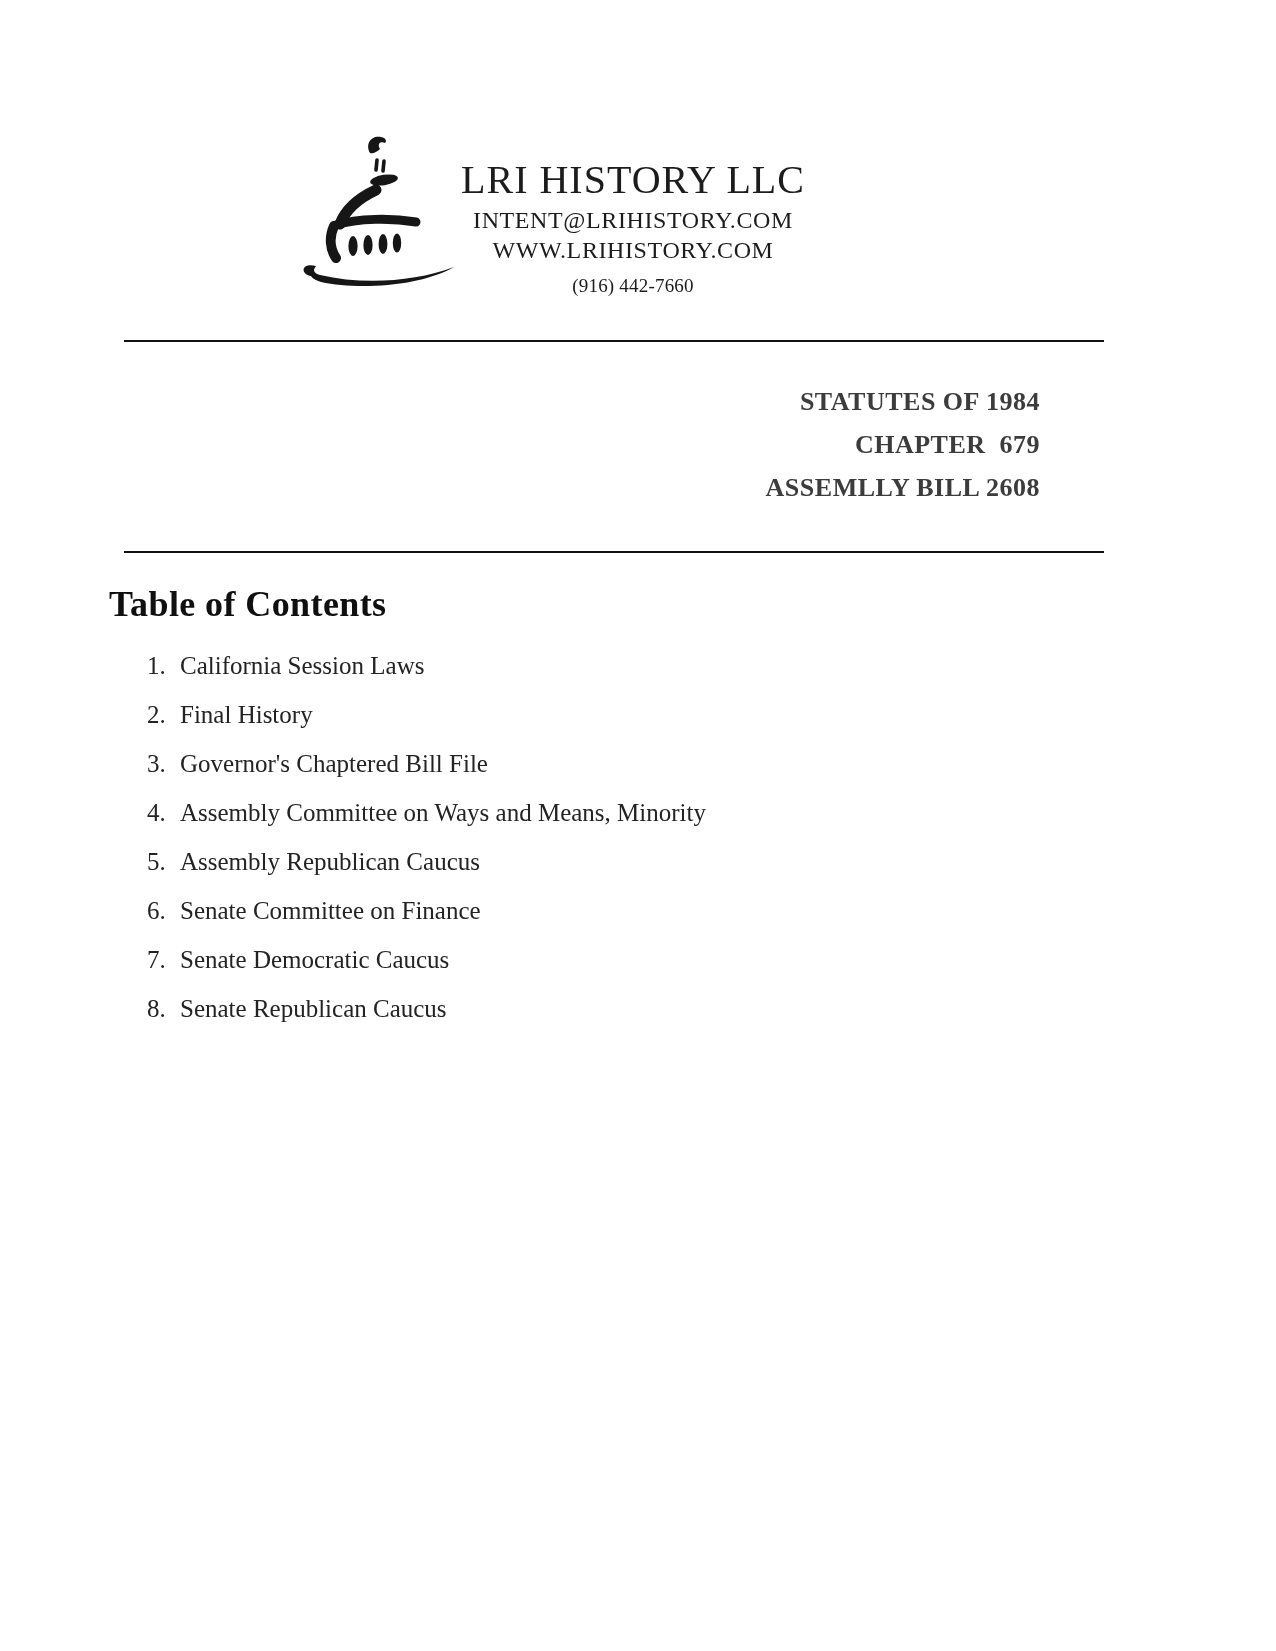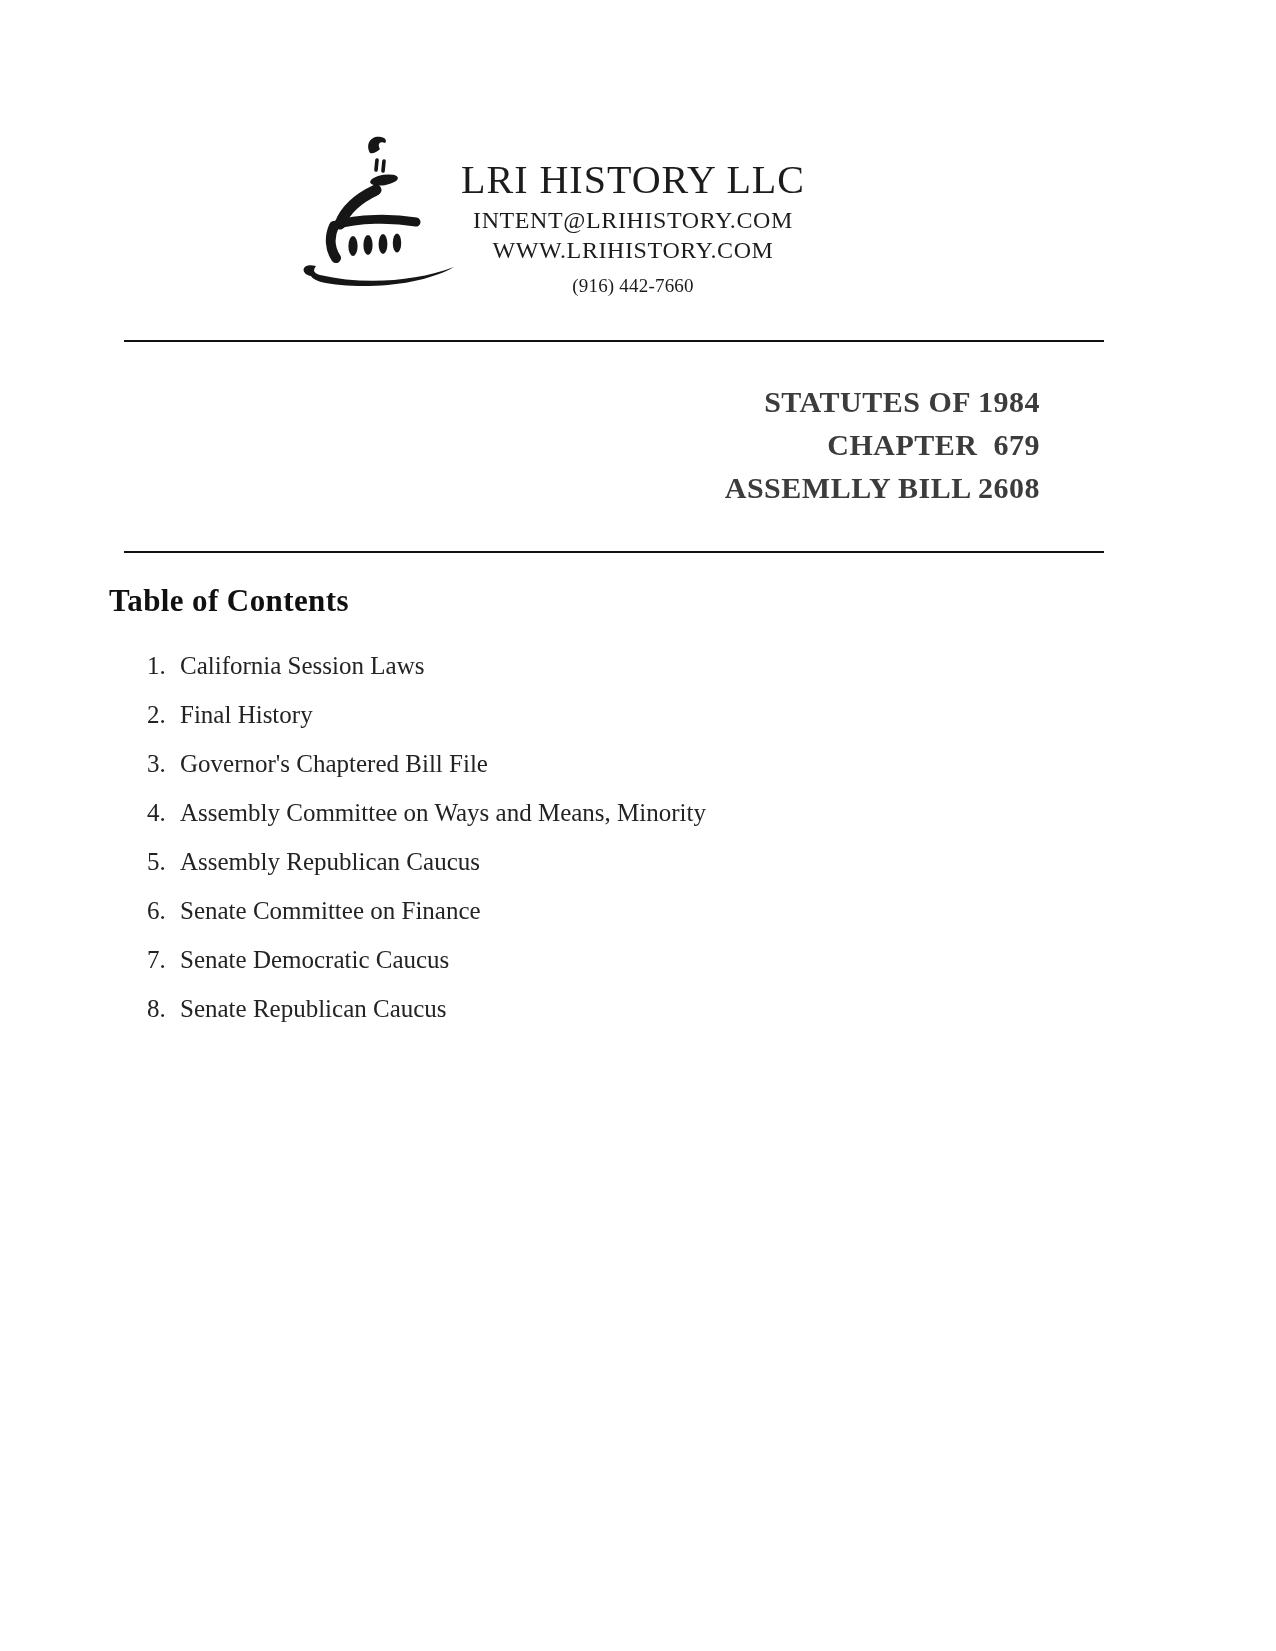--- a/index.html
+++ b/index.html
@@ -70,34 +70,34 @@
   .rule-bottom { top: 551px; }
 
   
   .title-block {
     position: absolute;
     right: 236px;
     top: 380px;
     text-align: right;
     color: var(--title-block-text);
     font-weight: 700;
-    font-size: 30px;
+    font-size: 26px;
     letter-spacing: 0.5px;
   }
   .title-line {
     line-height: 43px;
     white-space: pre; 
   }
 
   
   .toc-heading {
     position: absolute;
     left: 109px;
     top: 583px;
-    font-size: 31px;
+    font-size: 36px;
     font-weight: 700;
     color: #101010;
     letter-spacing: 0.4px;
   }
   .toc-list {
     position: absolute;
     left: 147px;
     top: 652px;
     list-style: none;
     color: #232323;

